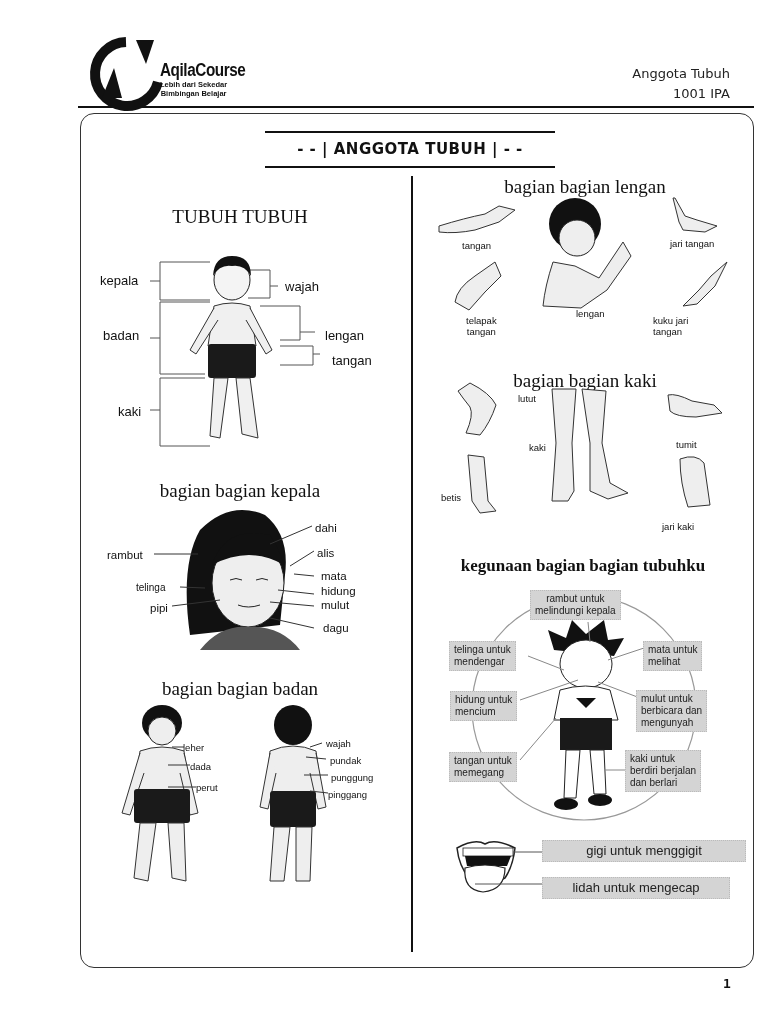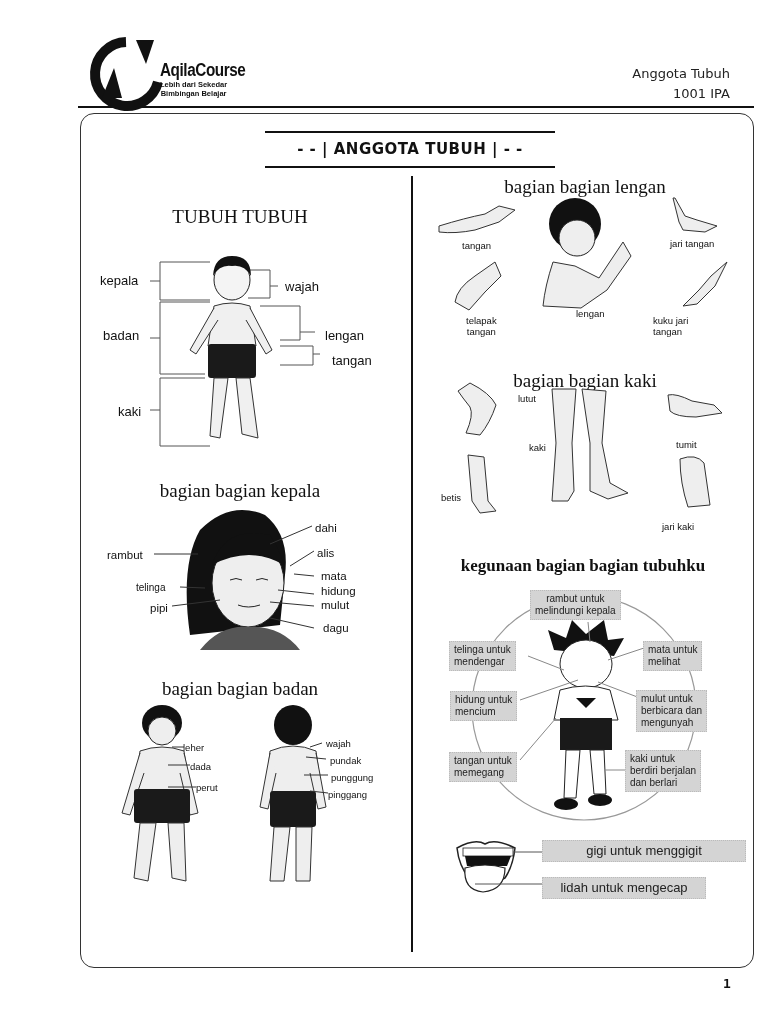--- a/index.html
+++ b/index.html
@@ -241,15 +241,15 @@
 
 <svg style="left:455px;top:838px" width="90" height="60" viewBox="0 0 90 60">
   <path d="M2 10 Q20 0 30 6 Q40 0 60 10 Q58 28 50 40 Q30 50 14 40 Q4 28 2 10 Z" fill="#fff" stroke="#222" stroke-width="1.5"></path>
   <rect x="8" y="10" width="50" height="8" fill="#fff" stroke="#222" stroke-width="0.8"></rect>
   <path d="M10 18 L56 18 L52 28 L12 28 Z" fill="#111"></path>
   <path d="M10 30 Q30 24 50 30 Q50 52 28 54 Q8 52 10 30 Z" fill="#fff" stroke="#222" stroke-width="1.2"></path>
   <line x1="58" y1="14" x2="88" y2="14" stroke="#555"></line>
     <line x1="20" y1="46" x2="88" y2="46" stroke="#555"></line>
 </svg>
 <div class="abs usebox" style="left:542px;top:840px;font-size:13px;line-height:16px;padding:2px 30px;width:142px;text-align:center">gigi untuk menggigit</div>
-<div class="abs usebox" style="left:542px;top:877px;font-size:13px;line-height:16px;padding:2px 10px;width:142px;text-align:center">lidah untuk mengecap</div>
+<div class="abs usebox" style="left:542px;top:877px;font-size:13px;line-height:16px;padding:2px 22px;width:142px;text-align:center">lidah untuk mengecap</div>
 
 <div class="abs pagenum">1</div>
 
 </body></html>

